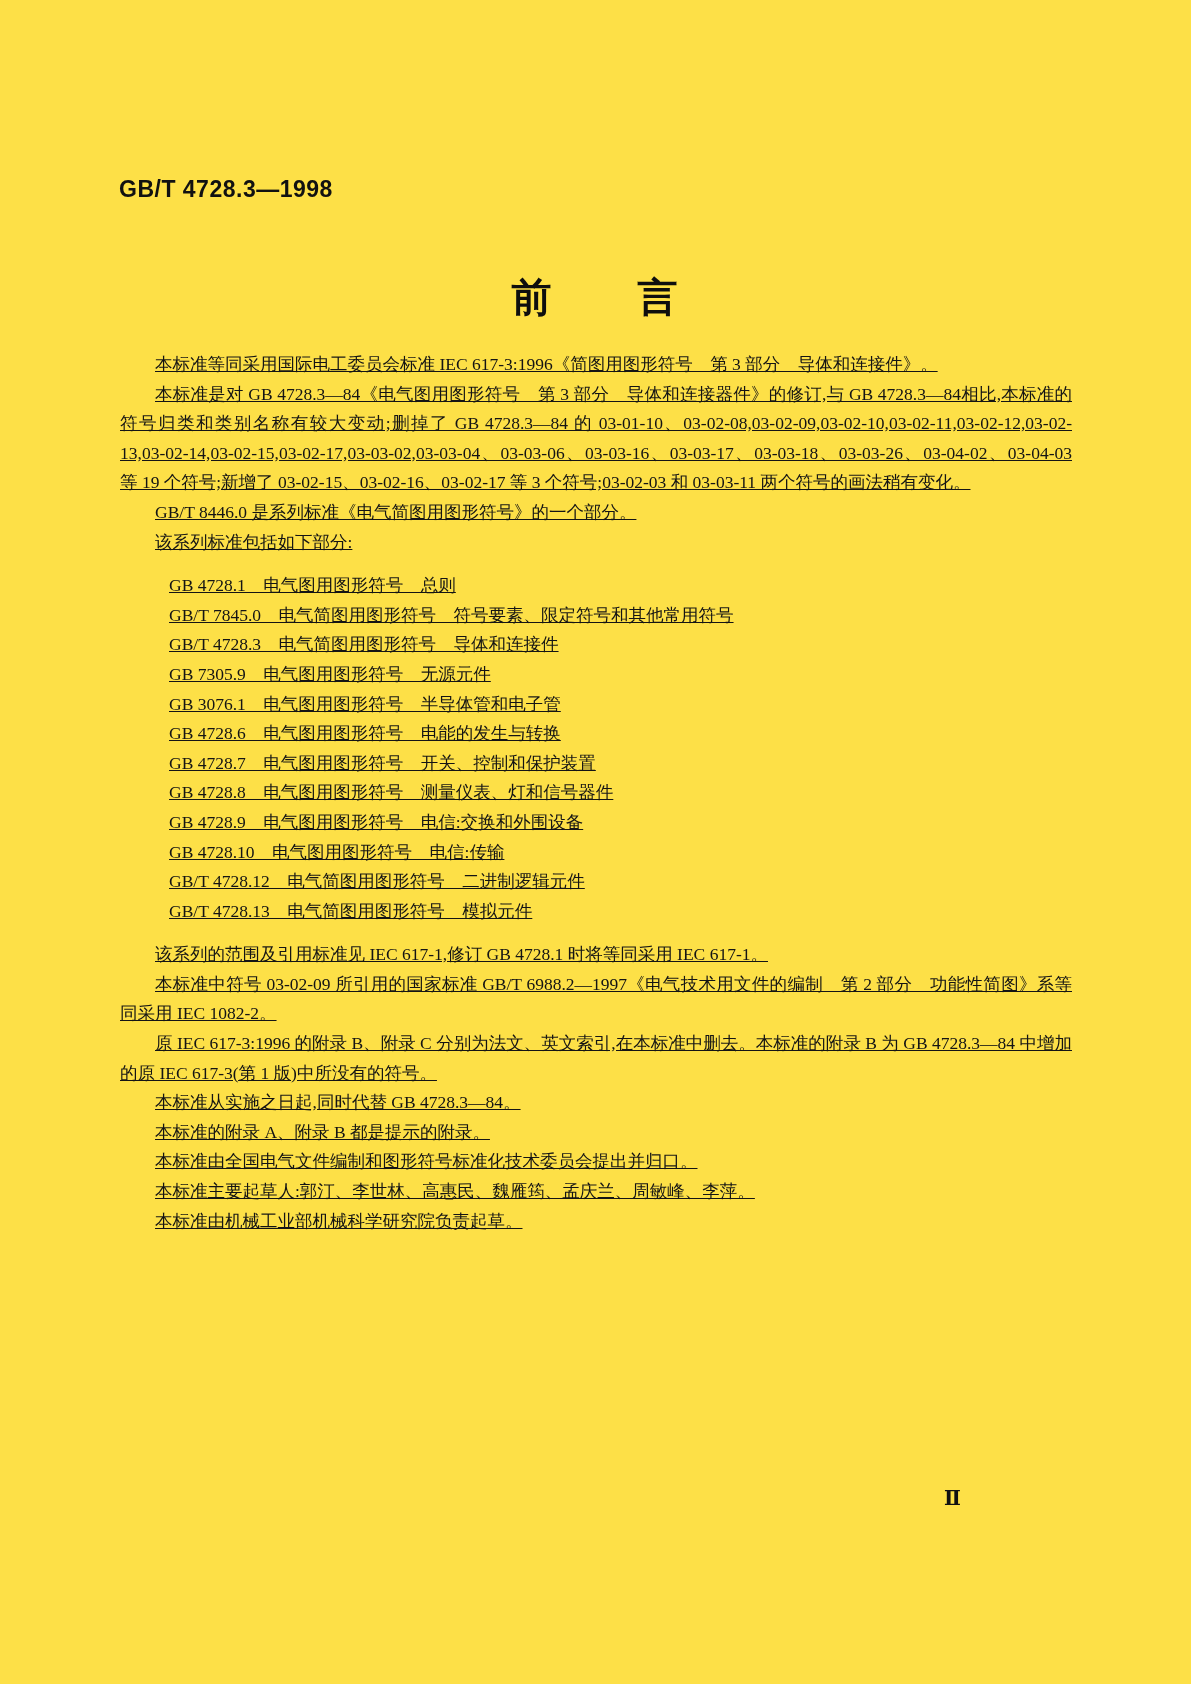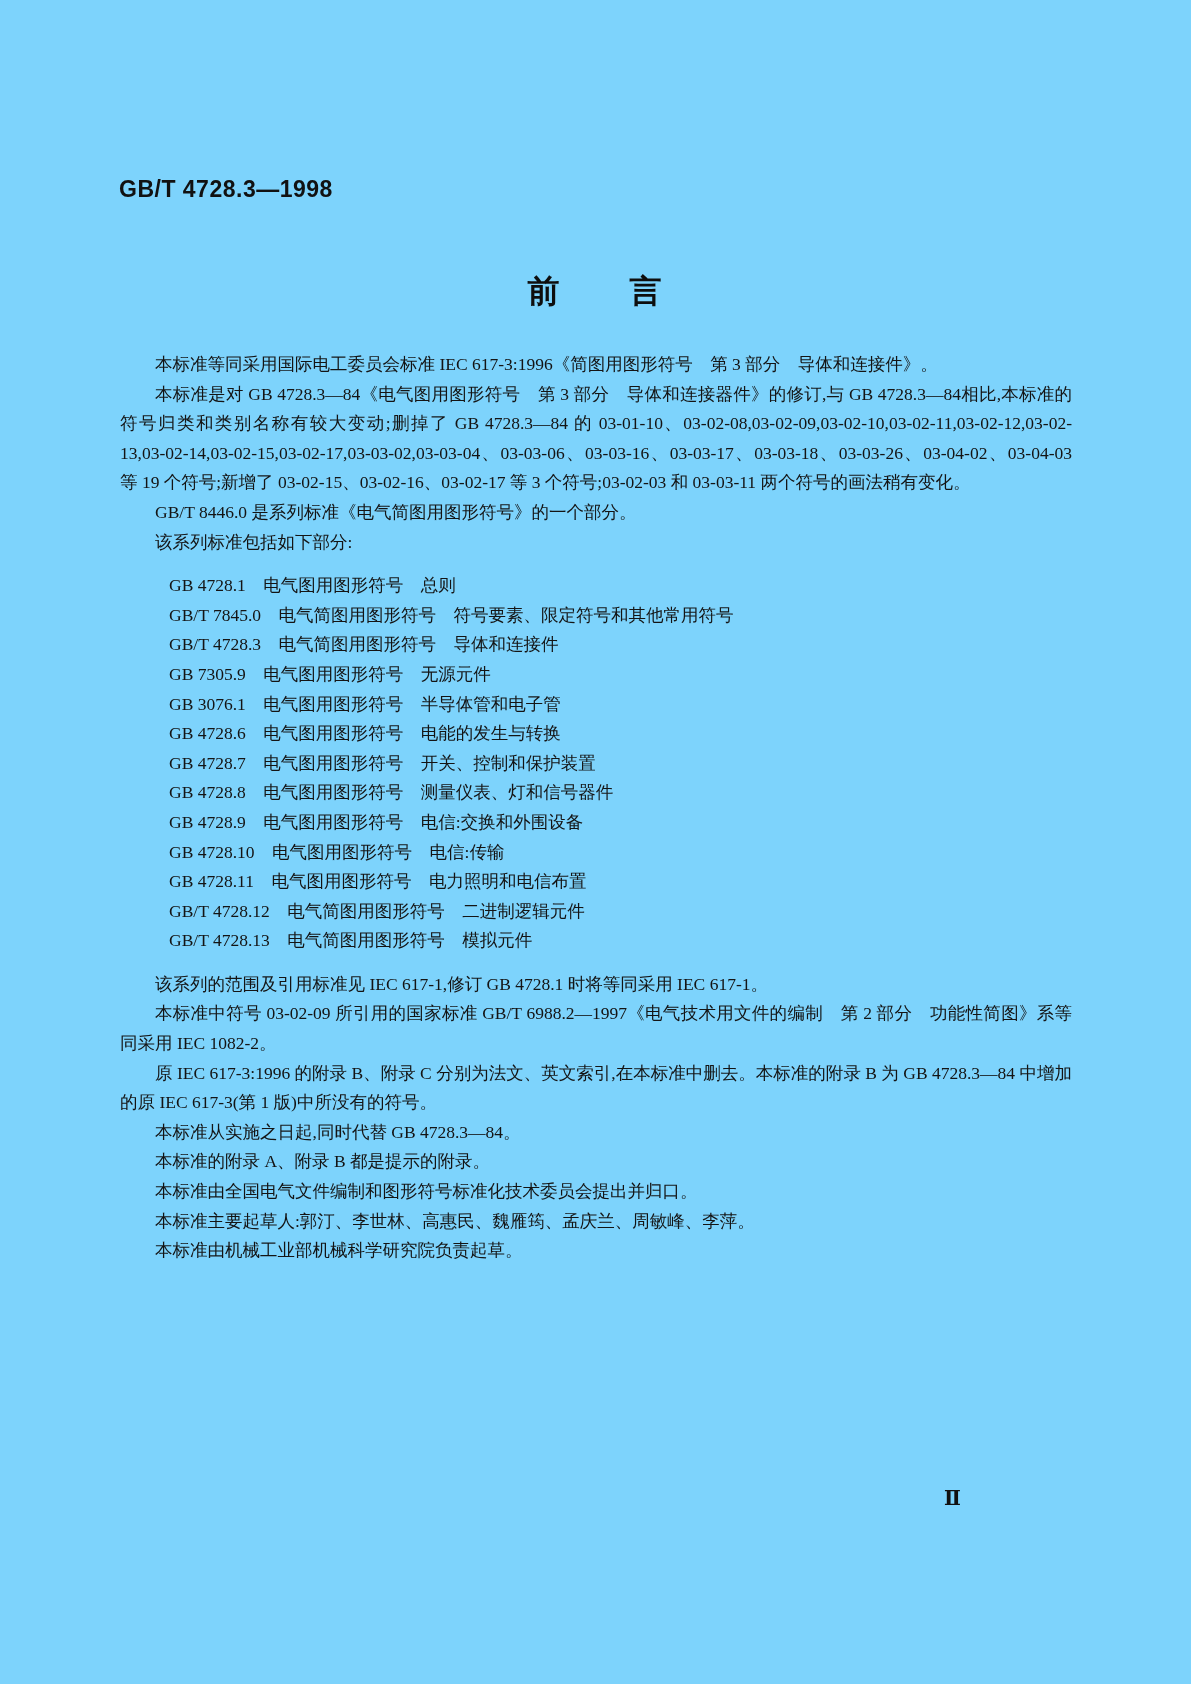--- a/index.html
+++ b/index.html
@@ -5,21 +5,21 @@
   html, body {
     margin: 0;
     padding: 0;
     background: #e9e9e7;
   }
   .page {
     position: relative;
     width: 1191px;
     height: 1684px;
     margin: 0 auto;
-    background: #7dd3fc;
+    background: #fde047;
     box-shadow: 0 0 6px rgba(0,0,0,0.25);
     font-family: "Liberation Serif", "DejaVu Serif", serif;
     color: #161616;
     overflow: hidden;
   }
   .doc-code {
     position: absolute;
     left: 119px;
     top: 176px;
     font-family: "Liberation Sans", "DejaVu Sans", sans-serif;
@@ -28,34 +28,35 @@
     letter-spacing: 0.5px;
     color: #111;
   }
   .title {
     position: absolute;
     left: 0;
     right: 0;
     top: 270px;
     margin: 0;
     text-align: center;
-    font-size: 32px;
+    font-size: 40px;
     font-weight: 700;
     letter-spacing: 2px;
     color: #0e0e0e;
   }
   .content {
     position: absolute;
     left: 120px;
     top: 350px;
     width: 952px;
     font-size: 17.5px;
     line-height: 29.6px;
     text-align: justify;
     color: #141414;
+    text-decoration: underline;
   }
   .para {
     margin: 0;
     text-indent: 2em;
   }
   .series-list {
     margin: 14px;
   }
   .list-item {
     margin: 0;
@@ -92,21 +93,20 @@
       <p class="list-item">GB 4728.1　电气图用图形符号　总则</p>
       <p class="list-item">GB/T 7845.0　电气简图用图形符号　符号要素、限定符号和其他常用符号</p>
       <p class="list-item">GB/T 4728.3　电气简图用图形符号　导体和连接件</p>
       <p class="list-item">GB 7305.9　电气图用图形符号　无源元件</p>
       <p class="list-item">GB 3076.1　电气图用图形符号　半导体管和电子管</p>
       <p class="list-item">GB 4728.6　电气图用图形符号　电能的发生与转换</p>
       <p class="list-item">GB 4728.7　电气图用图形符号　开关、控制和保护装置</p>
       <p class="list-item">GB 4728.8　电气图用图形符号　测量仪表、灯和信号器件</p>
       <p class="list-item">GB 4728.9　电气图用图形符号　电信:交换和外围设备</p>
       <p class="list-item">GB 4728.10　电气图用图形符号　电信:传输</p>
-      <p class="list-item">GB 4728.11　电气图用图形符号　电力照明和电信布置</p>
       <p class="list-item">GB/T 4728.12　电气简图用图形符号　二进制逻辑元件</p>
       <p class="list-item">GB/T 4728.13　电气简图用图形符号　模拟元件</p>
     </div>
 
     <p class="para">该系列的范围及引用标准见 IEC 617-1,修订 GB 4728.1 时将等同采用 IEC 617-1。</p>
     <p class="para">本标准中符号 03-02-09 所引用的国家标准 GB/T 6988.2—1997《电气技术用文件的编制　第 2 部分　功能性简图》系等同采用 IEC 1082-2。</p>
     <p class="para">原 IEC 617-3:1996 的附录 B、附录 C 分别为法文、英文索引,在本标准中删去。本标准的附录 B 为 GB 4728.3—84 中增加的原 IEC 617-3(第 1 版)中所没有的符号。</p>
     <p class="para">本标准从实施之日起,同时代替 GB 4728.3—84。</p>
     <p class="para">本标准的附录 A、附录 B 都是提示的附录。</p>
     <p class="para">本标准由全国电气文件编制和图形符号标准化技术委员会提出并归口。</p>

